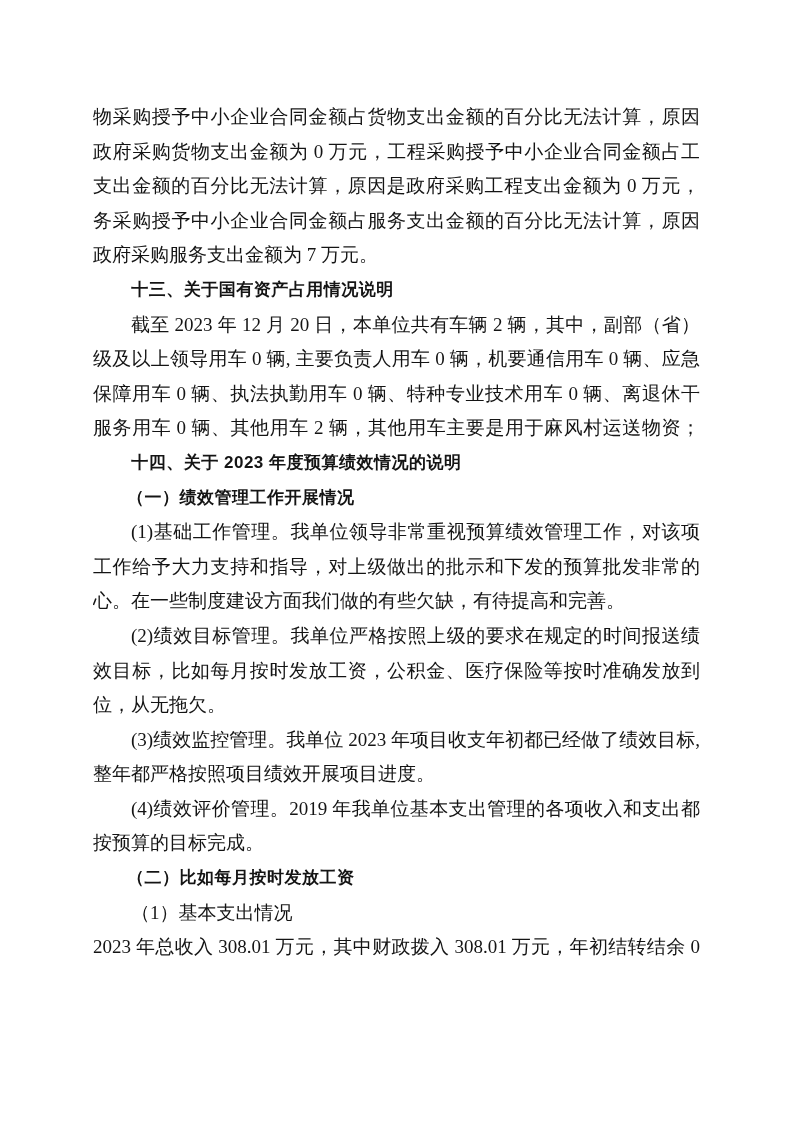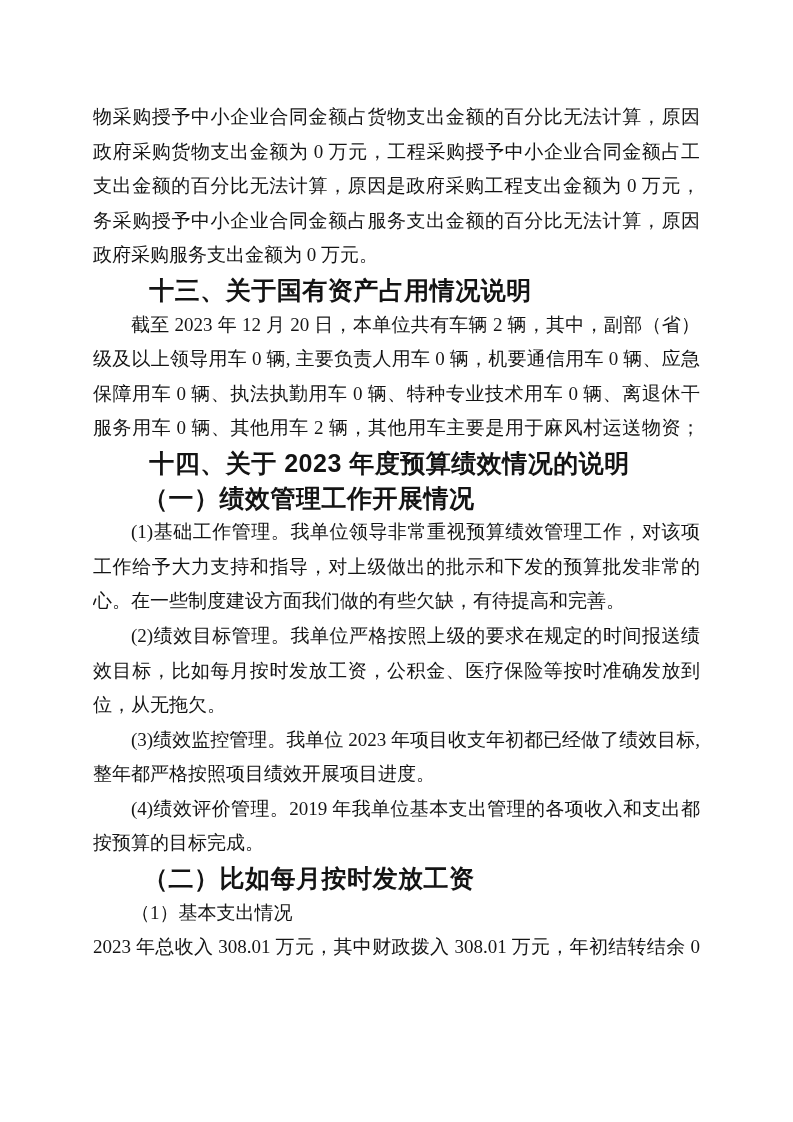--- a/index.html
+++ b/index.html
@@ -37,37 +37,37 @@
     text-align: justify;
     text-align-last: justify;
   }
   .line.ind {
     text-indent: 2em;
   }
   .line.heading1,
   .line.heading2 {
     font-family: "Liberation Sans", "DejaVu Sans", sans-serif;
     font-weight: 700;
-    font-size: 25px;
+    font-size: 17px;
     letter-spacing: 0.5px;
   }
   .line.heading1.ind {
     text-indent: 2.25em;
   }
 </style>
 </head>
 <body>
 
 <div class="page">
   <div class="doc">
       <div class="line body jfull">物采购授予中小企业合同金额占货物支出金额的百分比无法计算，原因是</div>
       <div class="line body jfull">政府采购货物支出金额为 0 万元，工程采购授予中小企业合同金额占工程</div>
       <div class="line body jfull">支出金额的百分比无法计算，原因是政府采购工程支出金额为 0 万元，服</div>
       <div class="line body jfull">务采购授予中小企业合同金额占服务支出金额的百分比无法计算，原因是</div>
-      <div class="line body">政府采购服务支出金额为 0 万元。</div>
+      <div class="line body">政府采购服务支出金额为 7 万元。</div>
       <div class="line heading1 ind">十三、关于国有资产占用情况说明</div>
       <div class="line body ind jfull">截至 2023 年 12 月 20 日，本单位共有车辆 2 辆，其中，副部（省）</div>
       <div class="line body jfull">级及以上领导用车 0 辆, 主要负责人用车 0 辆，机要通信用车 0 辆、应急</div>
       <div class="line body jfull">保障用车 0 辆、执法执勤用车 0 辆、特种专业技术用车 0 辆、离退休干部</div>
       <div class="line body jfull">服务用车 0 辆、其他用车 2 辆，其他用车主要是用于麻风村运送物资；单</div>
       <div class="line heading1 ind">十四、关于 2023 年度预算绩效情况的说明</div>
       <div class="line heading2 ind">（一）绩效管理工作开展情况</div>
       <div class="line body ind jfull">(1)基础工作管理。我单位领导非常重视预算绩效管理工作，对该项</div>
       <div class="line body jfull">工作给予大力支持和指导，对上级做出的批示和下发的预算批发非常的关</div>
       <div class="line body">心。在一些制度建设方面我们做的有些欠缺，有待提高和完善。</div>

